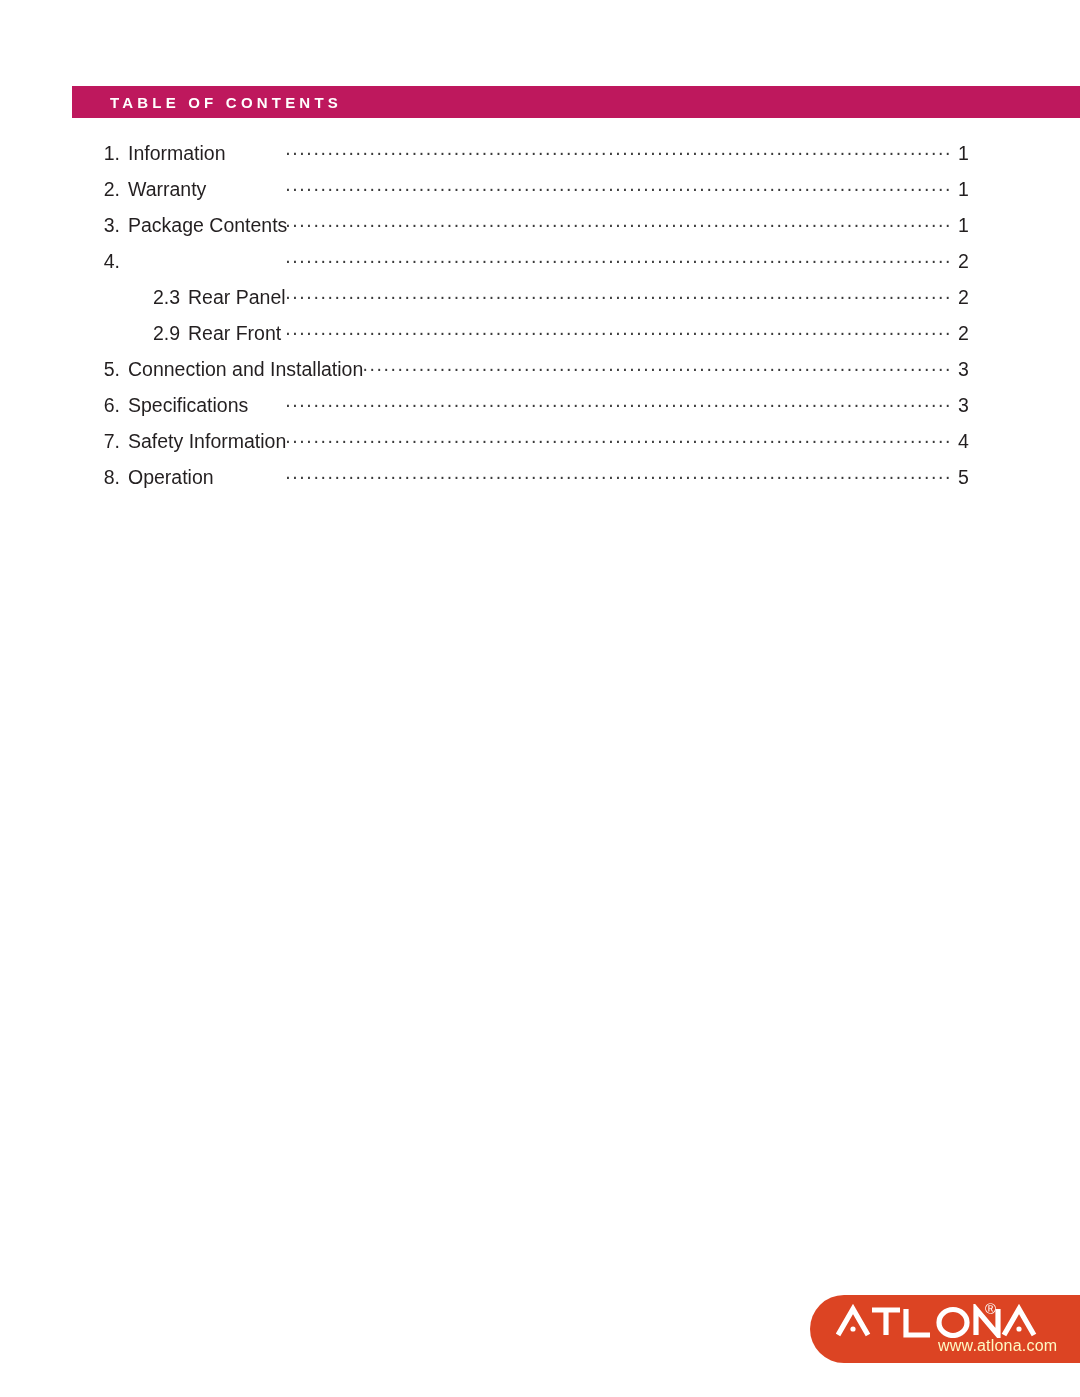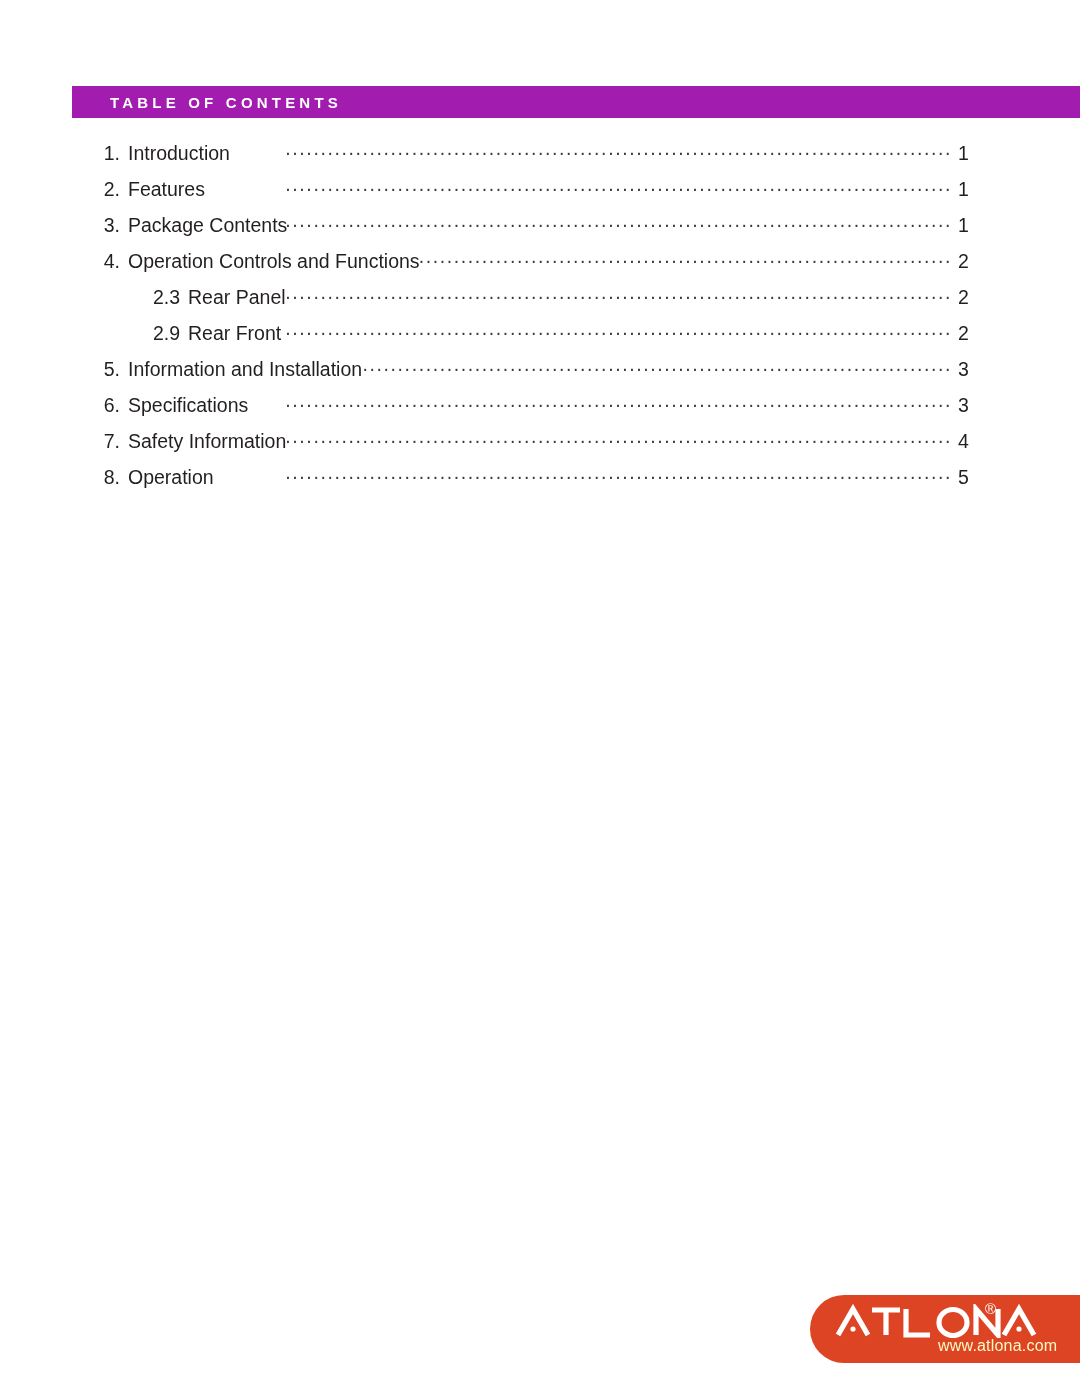--- a/index.html
+++ b/index.html
@@ -15,21 +15,21 @@
     overflow: hidden;
   }
 
   
   .section-header {
     position: absolute;
     left: 72px;
     top: 86px;
     width: 1008px;
     height: 32px;
-    background: #a21caf;
+    background: #be185d;
     display: flex;
     align-items: center;
   }
   .section-header-title {
     color: #ffffff;
     font-size: 15px;
     font-weight: bold;
     letter-spacing: 4.2px;
     text-transform: uppercase;
     padding-left: 38px;
@@ -133,57 +133,56 @@
 </head>
 <body>
 
 <div class="section-header">
   <span class="section-header-title">TABLE OF CONTENTS</span>
 </div>
 
 <div class="toc">
     <div class="toc-row">
       <span class="toc-num">1.</span>
-      <span class="toc-title">Introduction</span>
+      <span class="toc-title">Information</span>
       <span class="toc-leader"></span>
       <span class="toc-page">1</span>
     </div>
     <div class="toc-row">
       <span class="toc-num">2.</span>
-      <span class="toc-title">Features</span>
+      <span class="toc-title">Warranty</span>
       <span class="toc-leader"></span>
       <span class="toc-page">1</span>
     </div>
     <div class="toc-row">
       <span class="toc-num">3.</span>
       <span class="toc-title">Package Contents</span>
       <span class="toc-leader"></span>
       <span class="toc-page">1</span>
     </div>
     <div class="toc-row">
       <span class="toc-num">4.</span>
-      <span class="toc-title">Operation Controls and Functions</span>
       <span class="toc-leader"></span>
       <span class="toc-page">2</span>
     </div>
     <div class="toc-row sub">
       <span class="toc-num">2.3</span>
       <span class="toc-title">Rear Panel</span>
       <span class="toc-leader"></span>
       <span class="toc-page">2</span>
     </div>
     <div class="toc-row sub">
       <span class="toc-num">2.9</span>
       <span class="toc-title">Rear Front</span>
       <span class="toc-leader"></span>
       <span class="toc-page">2</span>
     </div>
     <div class="toc-row">
       <span class="toc-num">5.</span>
-      <span class="toc-title">Information and Installation</span>
+      <span class="toc-title">Connection and Installation</span>
       <span class="toc-leader"></span>
       <span class="toc-page">3</span>
     </div>
     <div class="toc-row">
       <span class="toc-num">6.</span>
       <span class="toc-title">Specifications</span>
       <span class="toc-leader"></span>
       <span class="toc-page">3</span>
     </div>
     <div class="toc-row">

